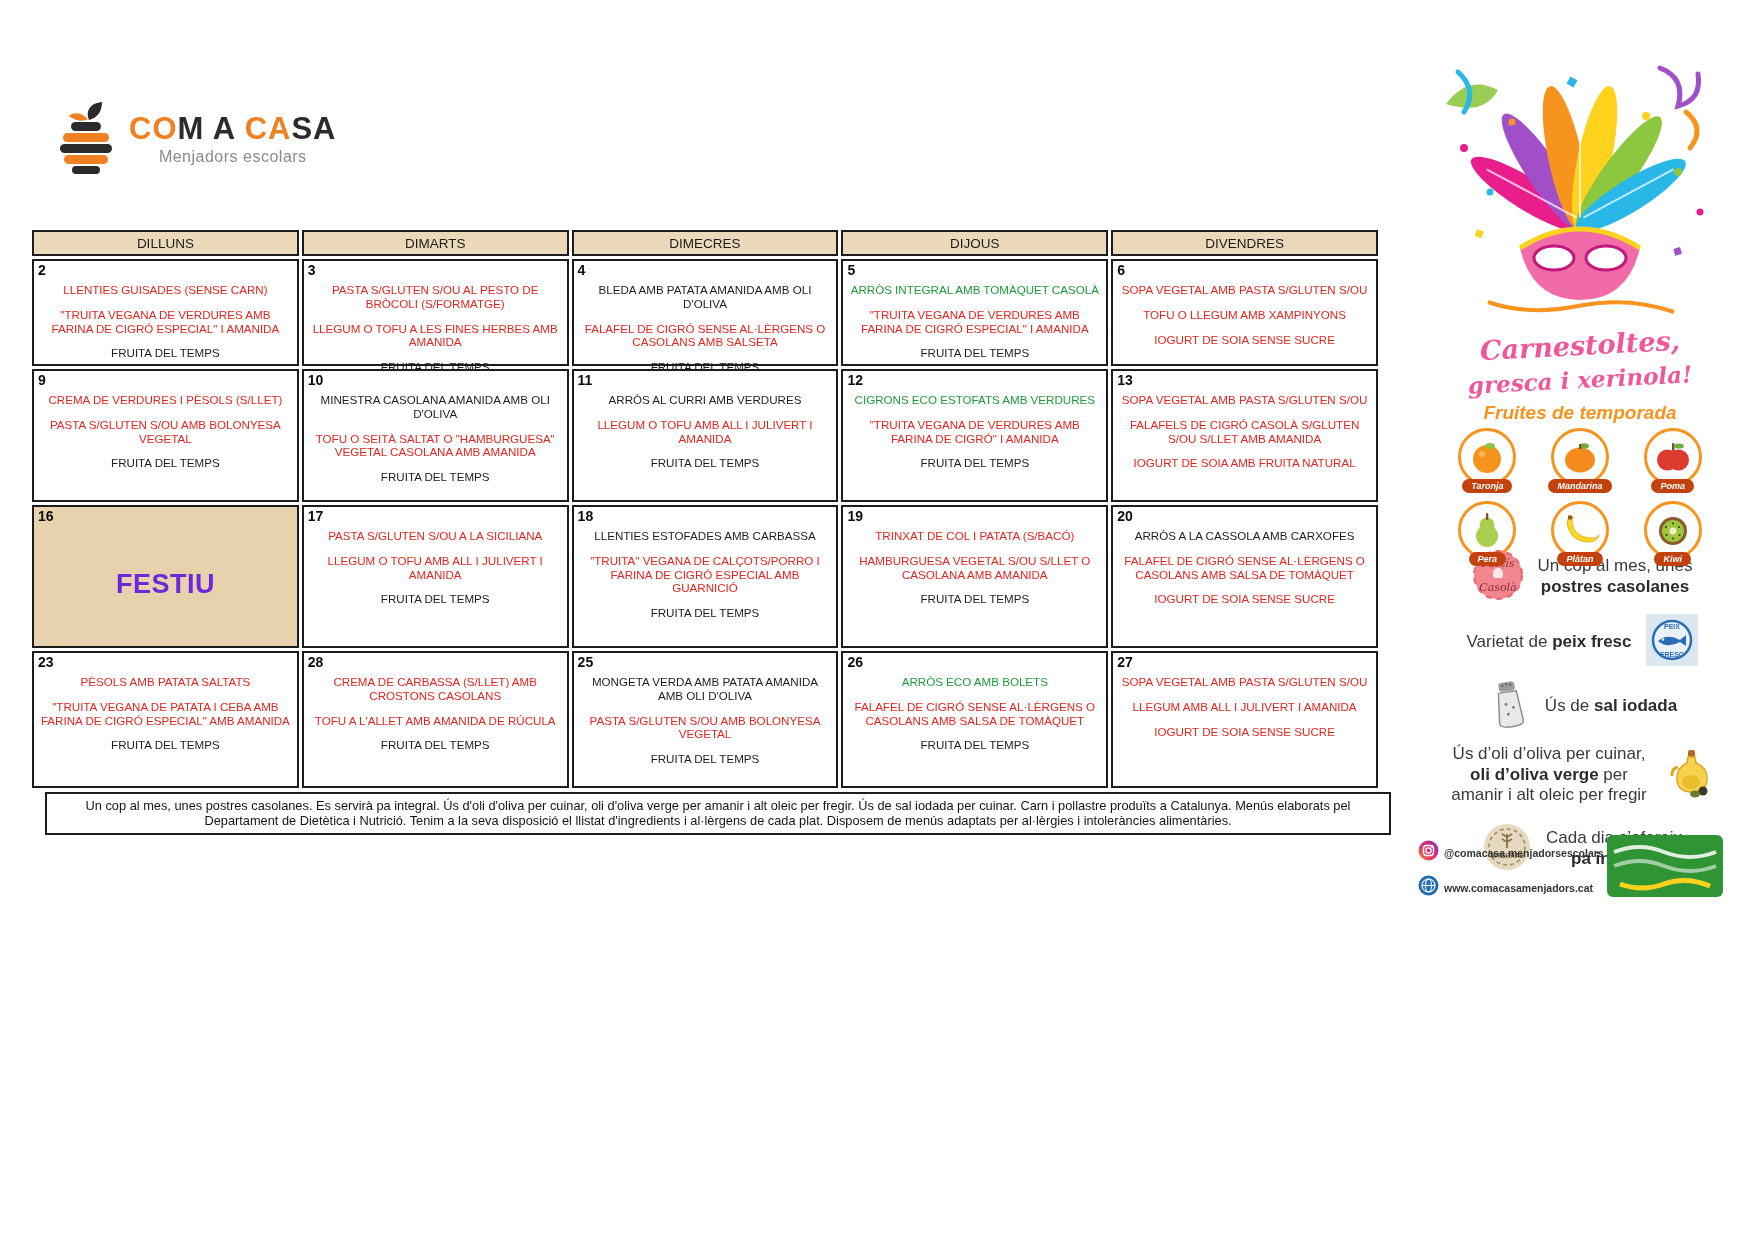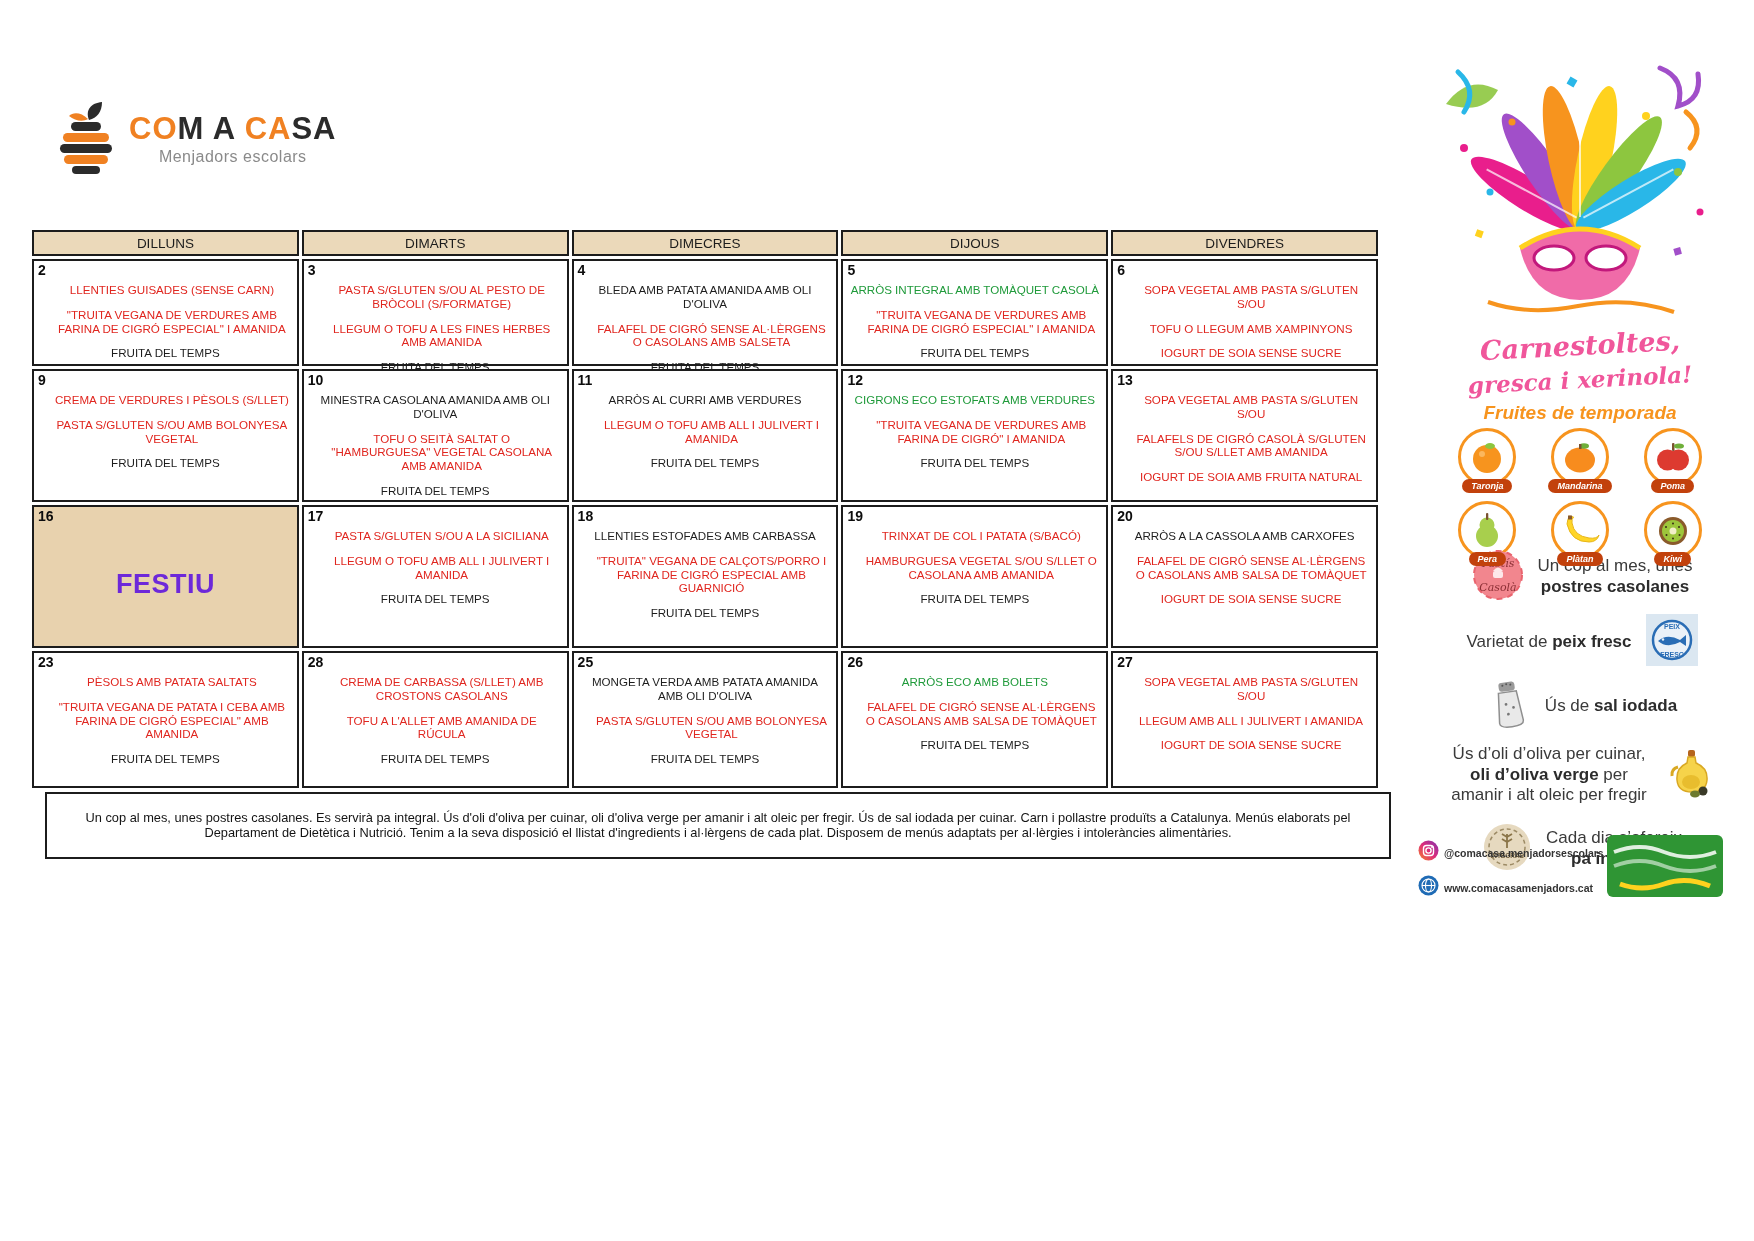--- a/index.html
+++ b/index.html
@@ -22,29 +22,29 @@
             grid-template-columns:repeat(5,1fr);
             grid-template-rows:26px 107px 133px 143px 137px;gap:3px;}
   .day-header{background:#ebd9ba;border:2px solid #1c1c1c;display:flex;align-items:center;
               justify-content:center;font-size:13.5px;color:#1c1c1c;box-sizing:border-box;}
   .day-cell{border:2px solid #1c1c1c;background:#fff;box-sizing:border-box;
             padding:2px 4px;display:flex;flex-direction:column;}
   .day-cell.festiu{background:#e8d2ae;}
   .day-num{font-weight:bold;font-size:14px;color:#0c0c0c;line-height:1.1;}
   .menu-items{display:flex;flex-direction:column;gap:11px;margin-top:5px;}
   .menu-item{font-size:11.6px;line-height:1.18;text-align:center;padding:0 2px;}
-  .c-red{color:#e0261f;margin-left:13px;}
+  .c-red{color:#e0261f;}
   .c-green{color:#1f9a3a;}
   .c-black{color:#1d1d1d;}
   .festiu-label{flex:1;display:flex;align-items:center;justify-content:center;
                 font-size:27px;font-weight:bold;color:#6d28d9;letter-spacing:.5px;}
 
   
   .footer-note{position:absolute;left:45px;top:792px;width:1346px;box-sizing:border-box;
-               border:2px solid #1c1c1c;padding:16px 12px;font-size:12.8px;line-height:1.2;
+               border:2px solid #1c1c1c;padding:4px 12px;font-size:12.8px;line-height:1.2;
                text-align:center;color:#141414;}
 
   
   .carnival{position:absolute;left:1428px;top:52px;width:304px;height:274px;}
   .script-line{position:absolute;left:1408px;width:344px;text-align:center;
                font-family:"DejaVu Serif",serif;font-style:italic;font-weight:bold;
                color:#f0569b;transform:rotate(-3deg);}
   .script-1{top:330px;font-size:27px;}
   .script-2{top:366px;font-size:23px;}
   .fruits-title{position:absolute;left:1408px;top:402px;width:344px;text-align:center;

